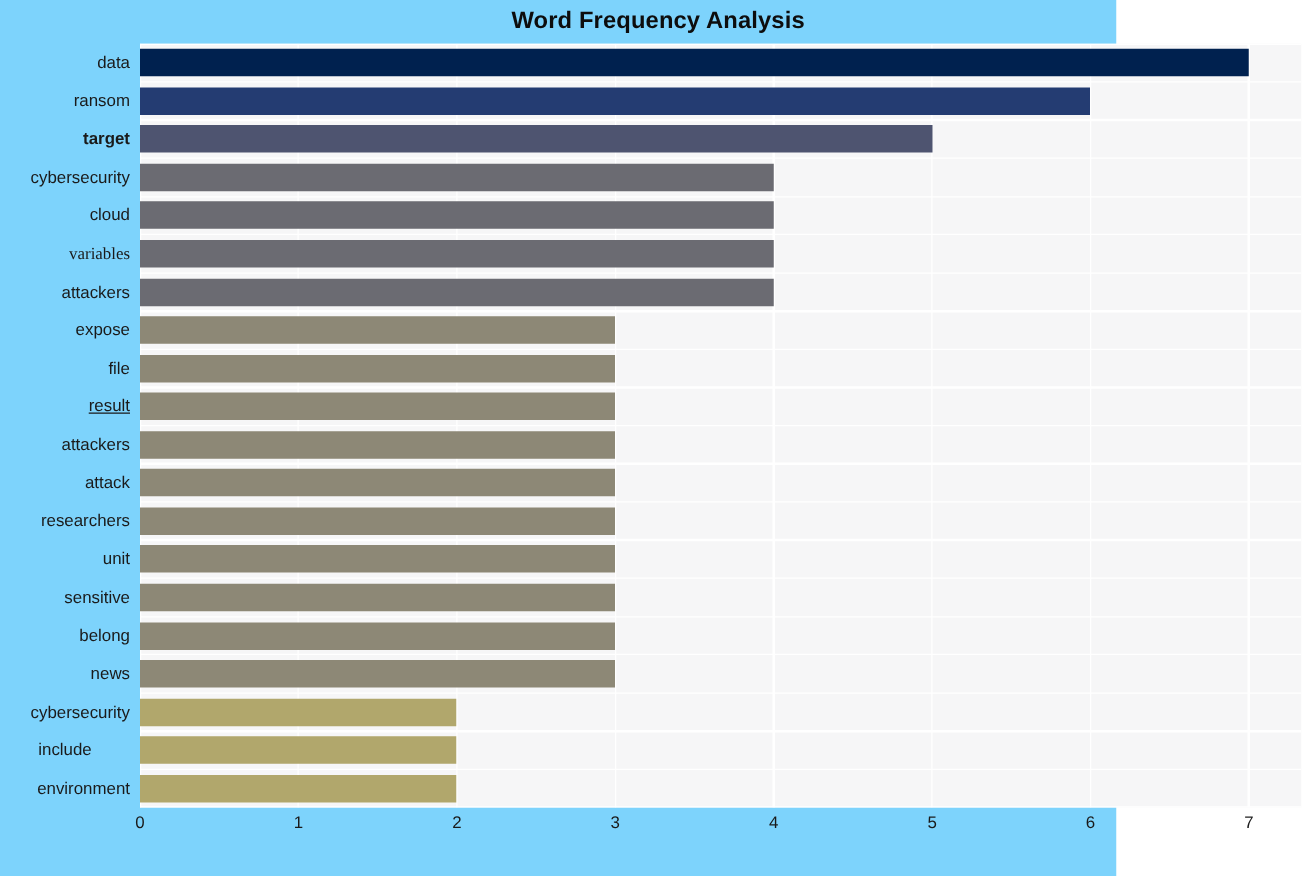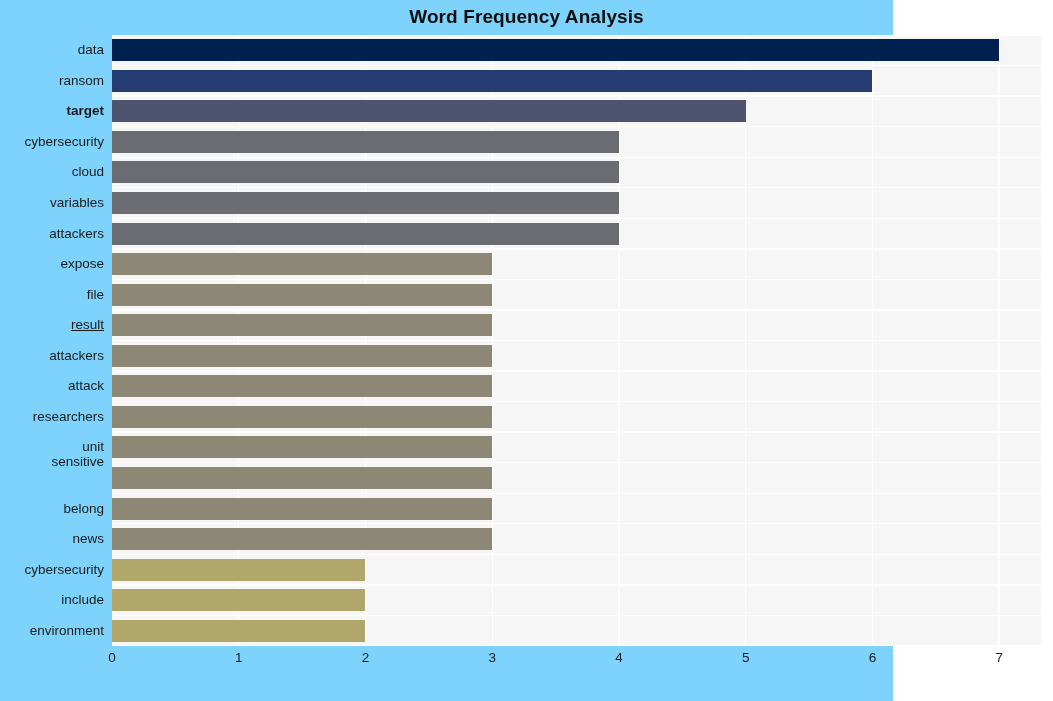--- a/index.html
+++ b/index.html
@@ -164,34 +164,34 @@
       <div class="bar" title="include: 2" style="width: 253.479px; top: 554.175px; background: rgb(177, 167, 108);"></div>
       <div class="bar" title="environment: 2" style="width: 253.479px; top: 584.725px; background: rgb(177, 167, 108);"></div>
     </div>
 
   <div id="ylabels">
       <div class="ylabel" style="top: 4.275px;">data</div>
       <div class="ylabel" style="top: 34.825px;">ransom</div>
       <div class="ylabel" style="top: 65.375px; font-weight: bold;">target</div>
       <div class="ylabel" style="top: 95.925px;">cybersecurity</div>
       <div class="ylabel" style="top: 126.475px;">cloud</div>
-      <div class="ylabel" style="top: 157.025px;">variables</div>
+      <div class="ylabel" style="top: 157.025px; font-family: Liberation Serif, serif;">variables</div>
       <div class="ylabel" style="top: 187.575px;">attackers</div>
       <div class="ylabel" style="top: 218.125px;">expose</div>
       <div class="ylabel" style="top: 248.675px;">file</div>
       <div class="ylabel" style="top: 279.225px; text-decoration: underline;">result</div>
       <div class="ylabel" style="top: 309.775px;">attackers</div>
       <div class="ylabel" style="top: 340.325px;">attack</div>
       <div class="ylabel" style="top: 370.875px;">researchers</div>
       <div class="ylabel" style="top: 401.425px;">unit</div>
-      <div class="ylabel" style="top: 416px;">sensitive</div>
+      <div class="ylabel" style="top: 432px;">sensitive</div>
       <div class="ylabel" style="top: 462.525px;">belong</div>
       <div class="ylabel" style="top: 493.075px;">news</div>
       <div class="ylabel" style="top: 523.625px;">cybersecurity</div>
-      <div class="ylabel" style="top: 554.175px;">include</div>
+      <div class="ylabel" style="top: 554.175px; text-align: center;">include</div>
       <div class="ylabel" style="top: 584.725px;">environment</div>
     </div>
 
   <div id="xlabels">
       <div class="xlabel" style="left: 112px;">0</div>
       <div class="xlabel" style="left: 238.739px;">1</div>
       <div class="xlabel" style="left: 365.479px;">2</div>
       <div class="xlabel" style="left: 492.218px;">3</div>
       <div class="xlabel" style="left: 618.958px;">4</div>
       <div class="xlabel" style="left: 745.697px;">5</div>

